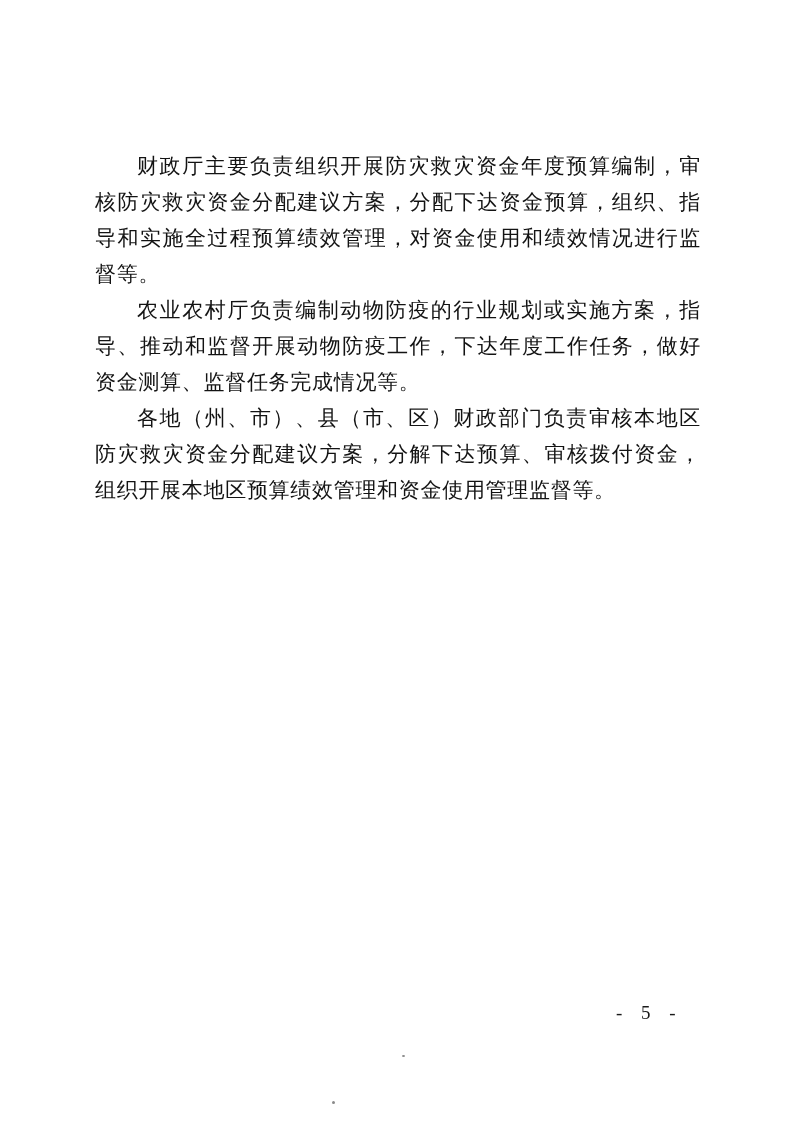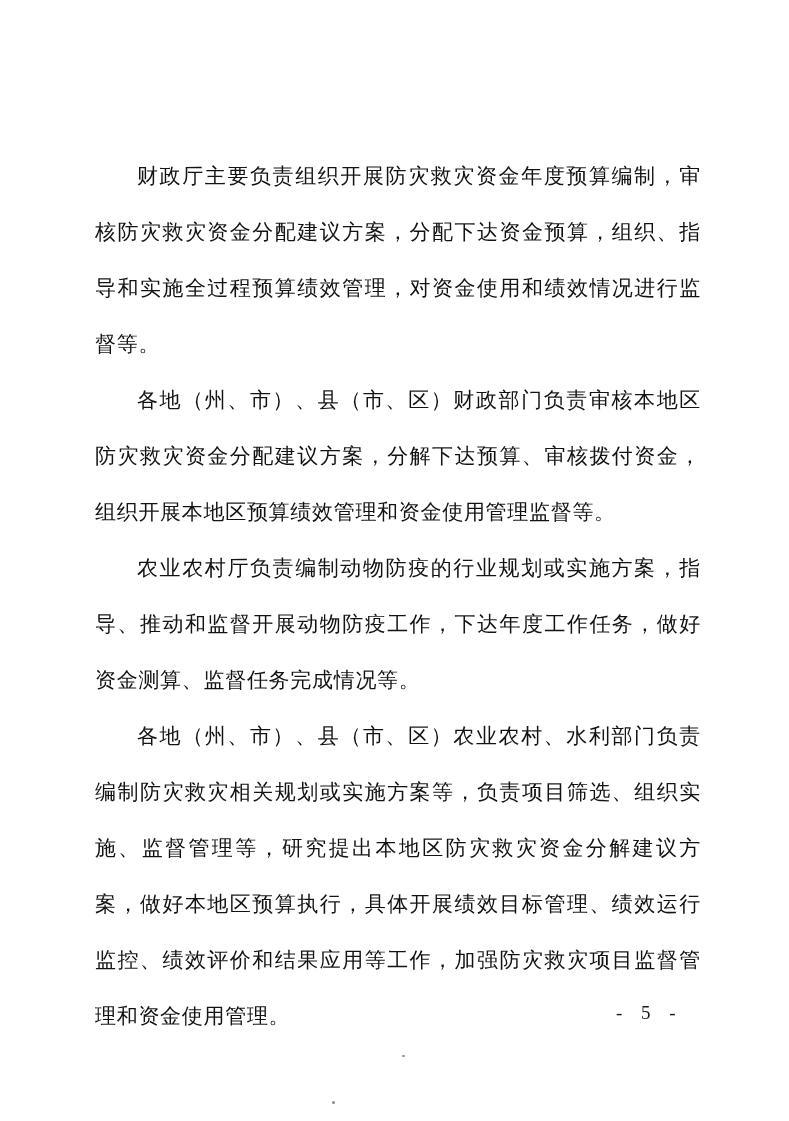--- a/index.html
+++ b/index.html
@@ -19,21 +19,21 @@
   .content {
     position: absolute;
     left: 95px;
     top: 148px;
     width: 606px;
   }
   .content p {
     margin: 0;
     padding: 0;
     font-size: 21px;
-    line-height: 56px;
+    line-height: 36px;
     letter-spacing: 0.7px;
     text-align: justify;
     text-align-last: left;
     text-indent: 2em;
     word-break: break-all;
   }
   .page-number {
     position: absolute;
     top: 1002px;
     left: 616px;
@@ -49,20 +49,19 @@
   }
   .speck-1 { left: 402px; top: 1055px; width: 3px; height: 2px; }
   .speck-2 { left: 332px; top: 1101px; width: 3px; height: 3px; }
 </style>
 </head>
 <body>
 
 <div class="page">
   <div class="content">
     <p>财政厅主要负责组织开展防灾救灾资金年度预算编制，审核防灾救灾资金分配建议方案，分配下达资金预算，组织、指导和实施全过程预算绩效管理，对资金使用和绩效情况进行监督等。</p>
+    <p>农业农村厅负责编制动物防疫的行业规划或实施方案，指导、推动和监督开展动物防疫工作，下达年度工作任务，做好资金测算、监督任务完成情况等。</p>
     <p>各地（州、市）、县（市、区）财政部门负责审核本地区防灾救灾资金分配建议方案，分解下达预算、审核拨付资金，组织开展本地区预算绩效管理和资金使用管理监督等。</p>
-    <p>农业农村厅负责编制动物防疫的行业规划或实施方案，指导、推动和监督开展动物防疫工作，下达年度工作任务，做好资金测算、监督任务完成情况等。</p>
-    <p>各地（州、市）、县（市、区）农业农村、水利部门负责编制防灾救灾相关规划或实施方案等，负责项目筛选、组织实施、监督管理等，研究提出本地区防灾救灾资金分解建议方案，做好本地区预算执行，具体开展绩效目标管理、绩效运行监控、绩效评价和结果应用等工作，加强防灾救灾项目监督管理和资金使用管理。</p>
   </div>
   <div class="page-number">- 5 -</div>
   <div class="speck speck-1"></div>
   <div class="speck speck-2"></div>
 </div>
 
 </body></html>

